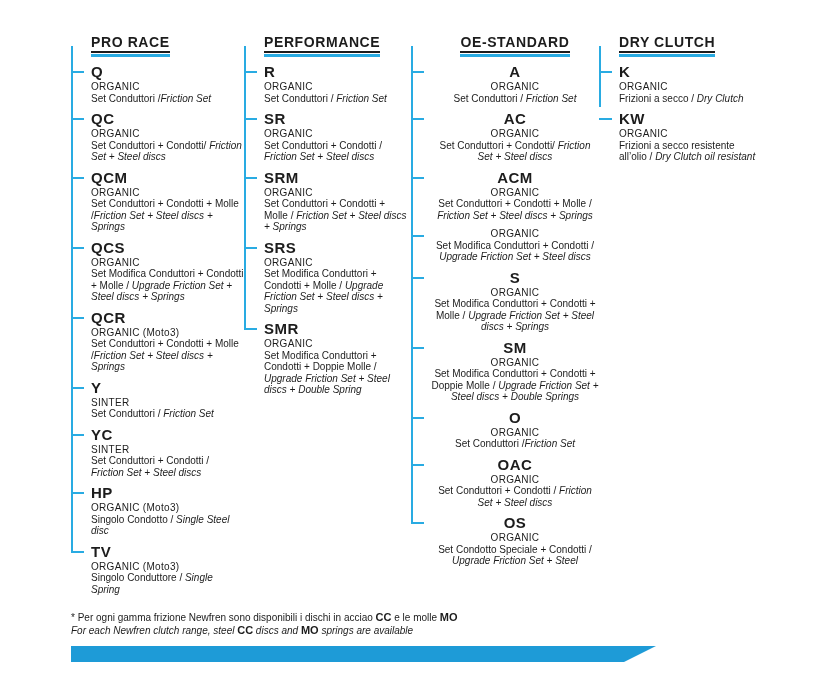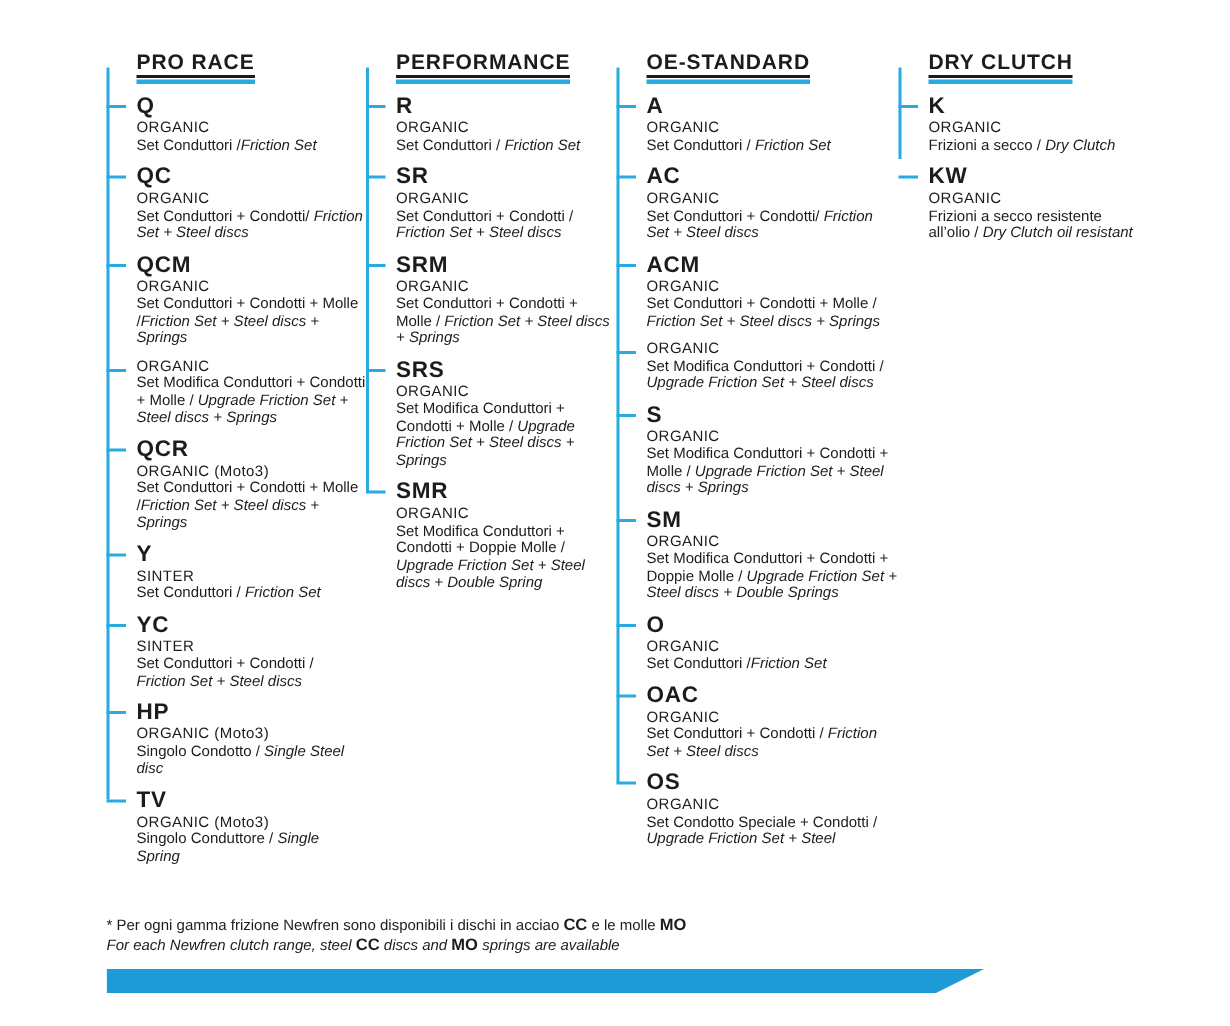--- a/index.html
+++ b/index.html
@@ -11,21 +11,21 @@
   html,body{margin:0;padding:0;}
   body{
     width:820px;height:684px;overflow:hidden;background:#ffffff;
     font-family:"Liberation Sans",sans-serif;color:var(--ink);
   }
   main{padding:33px 0 0 71px;position:relative;width:820px;height:684px;border-radius:11px;}
   .columns{display:flex;align-items:flex-start;height:570px;}
   .col{flex:0 0 auto;}
   .cw0{width:173px;}
   .cw1{width:167px;}
-  .cw2{width:188px;}
+  .cw2{width:188px;text-align:center;}
   .cw3{width:160px;}
   .col-title{
     display:inline-block;margin:0 0 5px 20px;
     font-size:14px;font-weight:bold;letter-spacing:.6px;line-height:16px;
   }
   .col-title .title-text{
     display:inline-block;border-bottom:2px solid var(--ink);padding-bottom:1px;
   }
   .col-title::after{
     content:"";display:block;height:3px;background:var(--accent);margin-top:1px;
@@ -79,20 +79,21 @@
     <div class="desc"><span class="desc-it">Set Conduttori + Condotti/ </span><span class="desc-en">Friction Set + Steel discs</span></div>
   </div>
 
   <div class="item">
     <div class="code">QCM</div>
     <div class="type">ORGANIC</div>
     <div class="desc"><span class="desc-it">Set Conduttori + Condotti + Molle /</span><span class="desc-en">Friction Set + Steel discs + Springs</span></div>
   </div>
 
   <div class="item">
+    <div class="code">QCS</div>
     <div class="type">ORGANIC</div>
     <div class="desc"><span class="desc-it">Set Modifica Conduttori + Condotti + Molle / </span><span class="desc-en">Upgrade Friction Set + Steel discs + Springs</span></div>
   </div>
 
   <div class="item">
     <div class="code">QCR</div>
     <div class="type">ORGANIC (Moto3)</div>
     <div class="desc"><span class="desc-it">Set Conduttori + Condotti + Molle /</span><span class="desc-en">Friction Set + Steel discs + Springs</span></div>
   </div>
 

